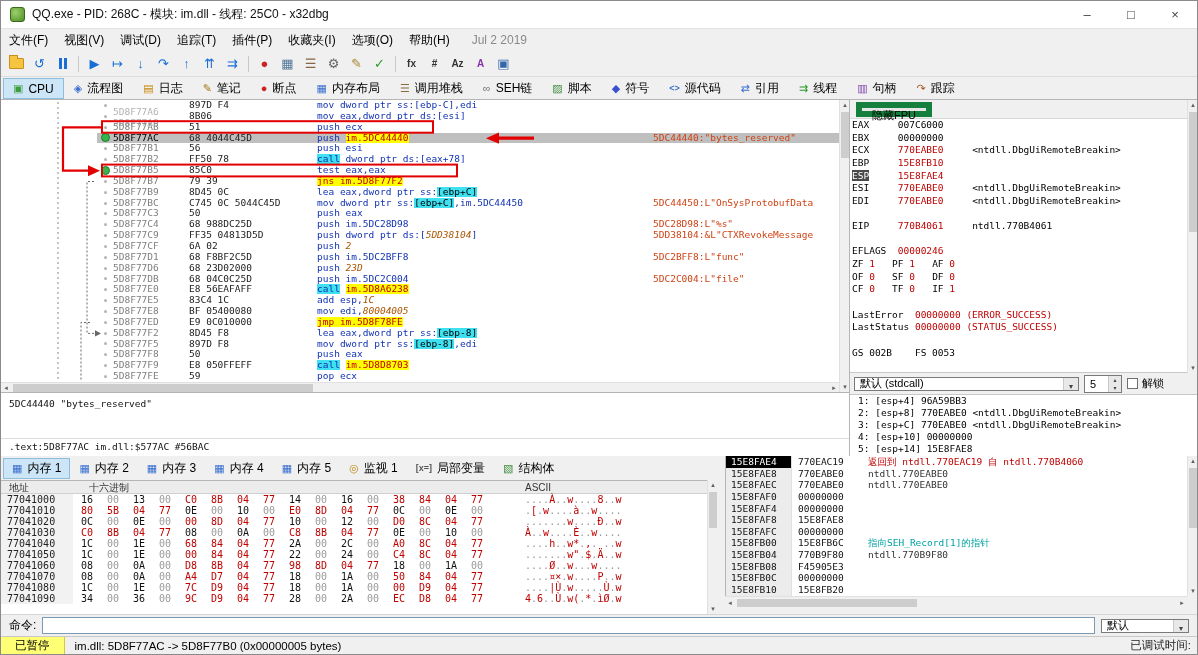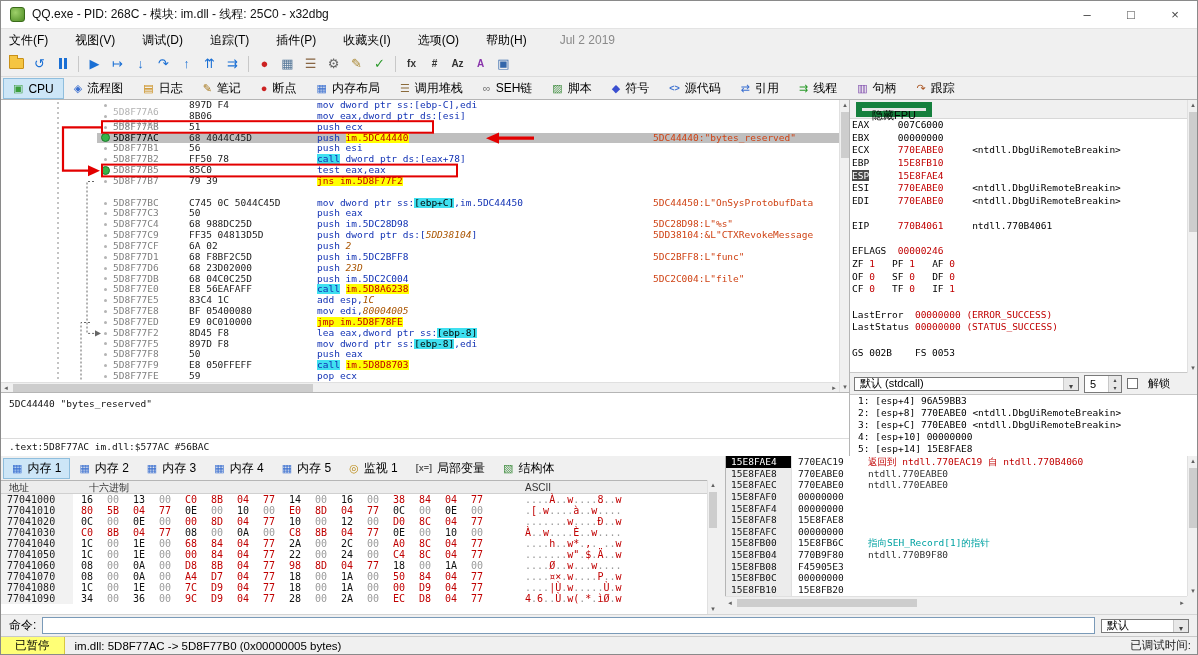--- a/index.html
+++ b/index.html
@@ -7,21 +7,21 @@
 body{position:relative;font-family:"Liberation Sans",sans-serif;font-size:12px;color:#000;background:#f0f0f0;border:1px solid #8a8a8a;}
 
 
 #titlebar{position:absolute;left:0;top:0;width:1196px;height:28px;background:#ffffff;display:flex;align-items:center;border-bottom:1px solid #e3e3e3;}
 #app-icon{width:15px;height:15px;margin:0 7px 0 9px;border-radius:3px;background:radial-gradient(circle at 35% 35%, #9ed06a, #4e8d24);border:1px solid #3a6b1a;}
 #window-title{font-size:12px;color:#111;}
 #win-controls{margin-left:auto;display:flex;height:100%;}
 .winbtn{width:44px;height:100%;display:flex;align-items:center;justify-content:center;font-size:13px;color:#444;}
 
 
-#menubar{position:absolute;left:0;top:28px;width:1196px;height:22px;background:#f0f0f0;display:flex;align-items:center;gap:11px;}
+#menubar{position:absolute;left:0;top:28px;width:1196px;height:22px;background:#f0f0f0;display:flex;align-items:center;}
 .menu-item{padding:3px 8px;}
 .build-date{margin-left:14px;color:#8a8a8a;}
 
 
 #toolbar{position:absolute;left:0;top:50px;width:1196px;height:26px;background:#f0f0f0;display:flex;align-items:center;padding-left:4px;border-bottom:1px solid #dcdcdc;}
 .ticon{width:23px;height:22px;display:flex;align-items:center;justify-content:center;}
 .tglyph{font-size:13px;line-height:1;}
 .ttext{font-size:10px;font-weight:bold;}
 .tsep{width:1px;height:16px;background:#c8c8c8;margin:0 4px;}
 .folder{width:15px;height:11px;background:#f5c542;border:1px solid #c89018;border-radius:1px;position:relative;display:inline-block;}
@@ -73,21 +73,21 @@
 .r-k{color:#000;}
 .r-r{color:#c00000;}
 .r-sel{background:#4a4a4a;color:#fff;}
 #convrow{position:absolute;left:0;top:272px;width:348px;height:23px;background:#f0f0f0;border-top:1px solid #c8c8c8;border-bottom:1px solid #c8c8c8;display:flex;align-items:center;padding:0 4px;gap:5px;}
 .combo{height:14px;background:#fff;border:1px solid #7a7a7a;display:flex;align-items:center;font-size:11px;padding-left:5px;}
 .combo .arrow{margin-left:auto;width:15px;text-align:center;color:#444;font-size:8px;background:#e8e8e8;height:100%;line-height:17px;border-left:1px solid #c8c8c8;}
 #conv-combo{width:225px;}
 .spin{width:38px;height:18px;background:#fff;border:1px solid #7a7a7a;display:flex;align-items:center;font-size:11px;padding-left:5px;position:relative;}
 .spin .ud{position:absolute;right:0;top:0;width:13px;height:100%;font-size:6px;line-height:8px;text-align:center;color:#444;background:#e8e8e8;border-left:1px solid #c8c8c8;}
 .cbx{width:11px;height:11px;background:#fff;border:1px solid #707070;display:inline-block;}
-#unlock-wrap{display:flex;align-items:center;gap:10px;font-size:11px;}
+#unlock-wrap{display:flex;align-items:center;gap:4px;font-size:11px;}
 #args-rows{position:absolute;left:0;top:295px;width:348px;height:61px;background:#fff;overflow:hidden;}
 .argrow{height:12px;line-height:12px;padding-left:8px;font-family:"DejaVu Sans Mono",monospace;font-size:9.5px;white-space:pre;color:#000;}
 
 
 #btabs{position:absolute;left:0;top:455px;width:716px;height:24px;background:#f0f0f0;display:flex;align-items:flex-end;padding-left:2px;}
 .btab{display:flex;align-items:center;gap:5px;height:21px;padding:0 8px;font-size:12px;border:1px solid transparent;margin-bottom:1px;}
 .btab.active{background:#cde6f7;border:1px solid #8fbedd;}
 
 
 #dump{position:absolute;left:0;top:479px;width:716px;height:134px;background:#fff;border-top:1px solid #b5b5b5;}
@@ -297,21 +297,21 @@
 <div id="disasm">
   <div id="disasm-rows">
       <div class="drow"><span class="c-gut"></span><span class="rowbody"><span class="c-dot"><span class="bp-mini"></span></span><span class="c-addr dim">5D8F77A6</span><span class="c-bytes">897D F4</span><span class="c-instr"><span class="tk-b">mov dword ptr ss:[ebp-C],edi</span></span><span class="c-comment"></span></span></div>
       <div class="drow"><span class="c-gut"></span><span class="rowbody"><span class="c-dot"><span class="bp-mini"></span></span><span class="c-addr dim">5D8F77A9</span><span class="c-bytes">8B06</span><span class="c-instr"><span class="tk-b">mov eax,dword ptr ds:[esi]</span></span><span class="c-comment"></span></span></div>
       <div class="drow"><span class="c-gut"></span><span class="rowbody"><span class="c-dot"><span class="bp-mini"></span></span><span class="c-addr">5D8F77AB</span><span class="c-bytes">51</span><span class="c-instr"><span class="tk-b">push ecx</span></span><span class="c-comment"></span></span></div>
       <div class="drow"><span class="c-gut"></span><span class="rowbody sel"><span class="c-dot"><span class="bp-green"></span></span><span class="c-addr selx">5D8F77AC</span><span class="c-bytes">68 4044C45D</span><span class="c-instr"><span class="tk-b">push </span><span class="tk-ym">im.5DC44440</span></span><span class="c-comment">5DC44440:"bytes_reserved"</span></span></div>
       <div class="drow"><span class="c-gut"></span><span class="rowbody"><span class="c-dot"><span class="bp-mini"></span></span><span class="c-addr">5D8F77B1</span><span class="c-bytes">56</span><span class="c-instr"><span class="tk-b">push esi</span></span><span class="c-comment"></span></span></div>
       <div class="drow"><span class="c-gut"></span><span class="rowbody"><span class="c-dot"><span class="bp-mini"></span></span><span class="c-addr">5D8F77B2</span><span class="c-bytes">FF50 78</span><span class="c-instr"><span class="tk-cl">call</span><span class="tk-b"> dword ptr ds:[eax+78]</span></span><span class="c-comment"></span></span></div>
       <div class="drow"><span class="c-gut"></span><span class="rowbody"><span class="c-dot"><span class="bp-green"></span></span><span class="c-addr">5D8F77B5</span><span class="c-bytes">85C0</span><span class="c-instr"><span class="tk-b">test eax,eax</span></span><span class="c-comment"></span></span></div>
       <div class="drow"><span class="c-gut"></span><span class="rowbody"><span class="c-dot"><span class="bp-mini"></span></span><span class="c-addr">5D8F77B7</span><span class="c-bytes">79 39</span><span class="c-instr"><span class="tk-ym">jns im.5D8F77F2</span></span><span class="c-comment"></span></span></div>
-      <div class="drow"><span class="c-gut"></span></div>
+      <div class="drow"><span class="c-gut"></span><span class="rowbody"><span class="c-dot"><span class="bp-mini"></span></span><span class="c-addr">5D8F77B9</span><span class="c-bytes">8D45 0C</span><span class="c-instr"><span class="tk-b">lea eax,dword ptr ss:</span><span class="tk-cy">[ebp+C]</span></span><span class="c-comment"></span></span></div>
       <div class="drow"><span class="c-gut"></span><span class="rowbody"><span class="c-dot"><span class="bp-mini"></span></span><span class="c-addr">5D8F77BC</span><span class="c-bytes">C745 0C 5044C45D</span><span class="c-instr"><span class="tk-b">mov dword ptr ss:</span><span class="tk-cy">[ebp+C]</span><span class="tk-b">,im.5DC44450</span></span><span class="c-comment">5DC44450:L"OnSysProtobufData</span></span></div>
       <div class="drow"><span class="c-gut"></span><span class="rowbody"><span class="c-dot"><span class="bp-mini"></span></span><span class="c-addr">5D8F77C3</span><span class="c-bytes">50</span><span class="c-instr"><span class="tk-b">push eax</span></span><span class="c-comment"></span></span></div>
       <div class="drow"><span class="c-gut"></span><span class="rowbody"><span class="c-dot"><span class="bp-mini"></span></span><span class="c-addr">5D8F77C4</span><span class="c-bytes">68 988DC25D</span><span class="c-instr"><span class="tk-b">push im.5DC28D98</span></span><span class="c-comment">5DC28D98:L"%s"</span></span></div>
       <div class="drow"><span class="c-gut"></span><span class="rowbody"><span class="c-dot"><span class="bp-mini"></span></span><span class="c-addr">5D8F77C9</span><span class="c-bytes">FF35 04813D5D</span><span class="c-instr"><span class="tk-b">push dword ptr ds:[</span><span class="tk-n">5DD38104</span><span class="tk-b">]</span></span><span class="c-comment">5DD38104:&amp;L"CTXRevokeMessage</span></span></div>
       <div class="drow"><span class="c-gut"></span><span class="rowbody"><span class="c-dot"><span class="bp-mini"></span></span><span class="c-addr">5D8F77CF</span><span class="c-bytes">6A 02</span><span class="c-instr"><span class="tk-b">push </span><span class="tk-n">2</span></span><span class="c-comment"></span></span></div>
       <div class="drow"><span class="c-gut"></span><span class="rowbody"><span class="c-dot"><span class="bp-mini"></span></span><span class="c-addr">5D8F77D1</span><span class="c-bytes">68 F8BF2C5D</span><span class="c-instr"><span class="tk-b">push im.5DC2BFF8</span></span><span class="c-comment">5DC2BFF8:L"func"</span></span></div>
       <div class="drow"><span class="c-gut"></span><span class="rowbody"><span class="c-dot"><span class="bp-mini"></span></span><span class="c-addr">5D8F77D6</span><span class="c-bytes">68 23D02000</span><span class="c-instr"><span class="tk-b">push </span><span class="tk-n">23D</span></span><span class="c-comment"></span></span></div>
       <div class="drow"><span class="c-gut"></span><span class="rowbody"><span class="c-dot"><span class="bp-mini"></span></span><span class="c-addr">5D8F77DB</span><span class="c-bytes">68 04C0C25D</span><span class="c-instr"><span class="tk-b">push im.5DC2C004</span></span><span class="c-comment">5DC2C004:L"file"</span></span></div>
       <div class="drow"><span class="c-gut"></span><span class="rowbody"><span class="c-dot"><span class="bp-mini"></span></span><span class="c-addr">5D8F77E0</span><span class="c-bytes">E8 56EAFAFF</span><span class="c-instr"><span class="tk-cl">call</span><span class="tk-b"> </span><span class="tk-ym">im.5D8A6238</span></span><span class="c-comment"></span></span></div>
       <div class="drow"><span class="c-gut"></span><span class="rowbody"><span class="c-dot"><span class="bp-mini"></span></span><span class="c-addr">5D8F77E5</span><span class="c-bytes">83C4 1C</span><span class="c-instr"><span class="tk-b">add esp,</span><span class="tk-n">1C</span></span><span class="c-comment"></span></span></div>

